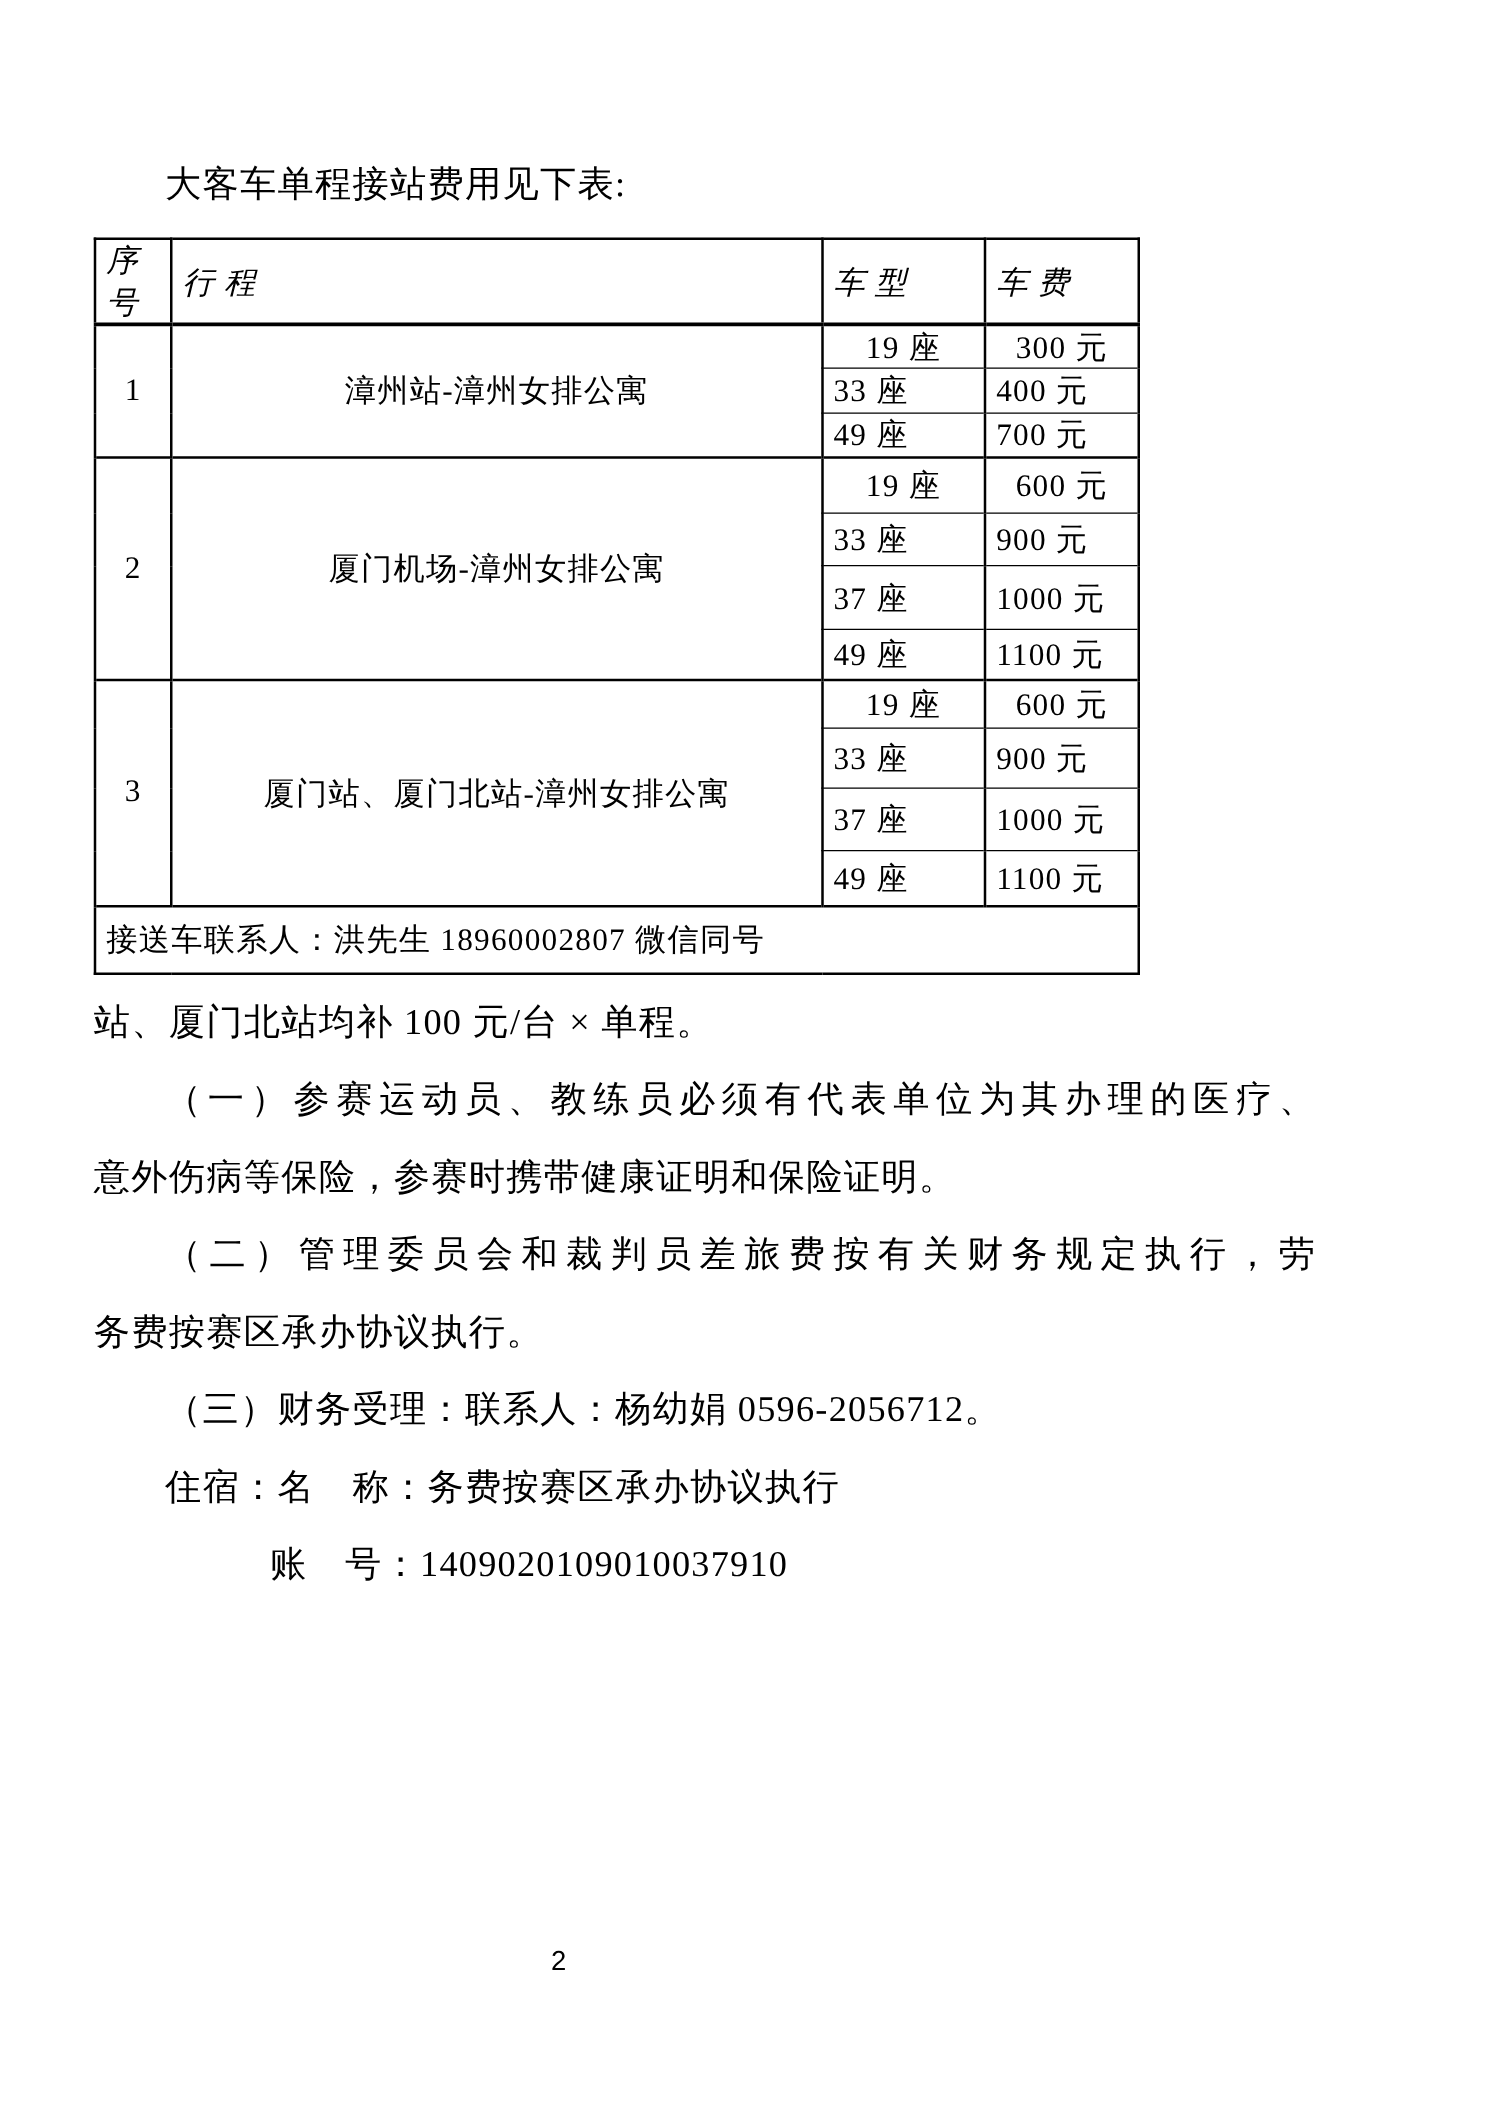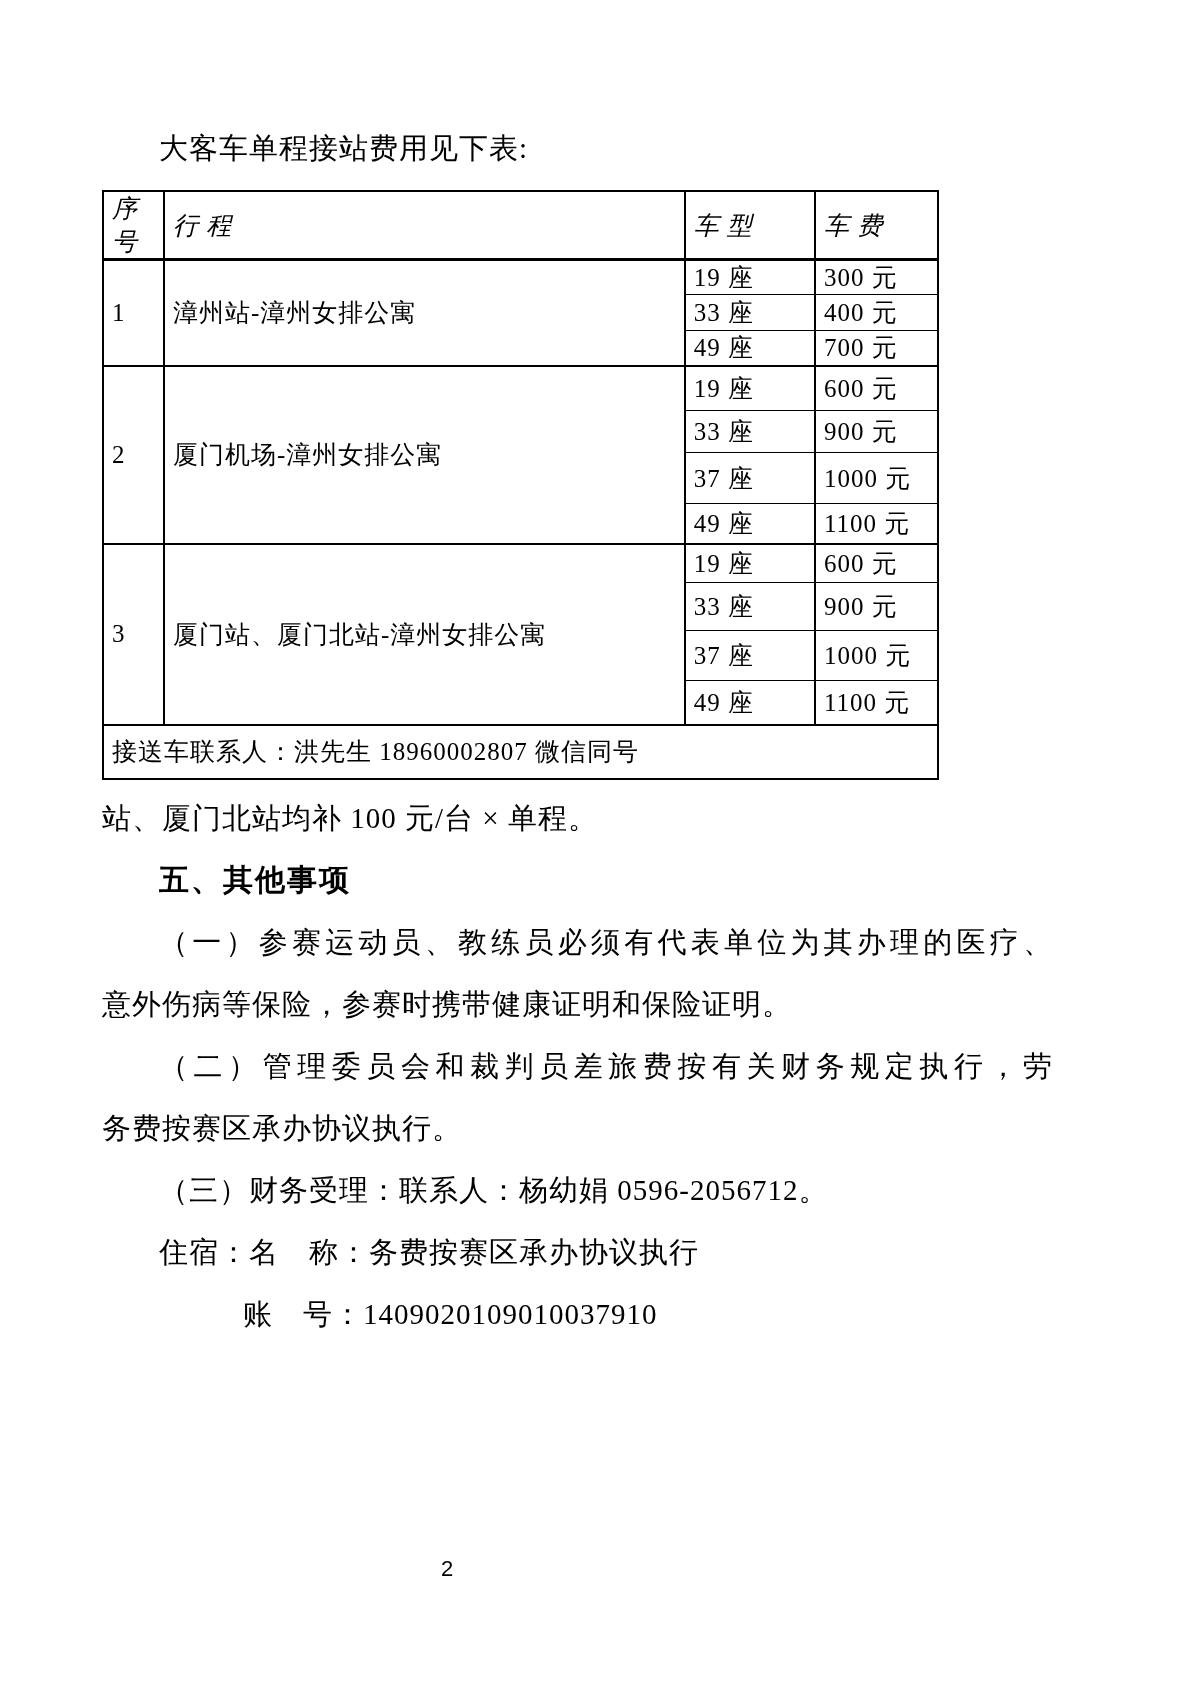--- a/index.html
+++ b/index.html
@@ -2,21 +2,21 @@
 <html><head>
 <meta charset="utf-8">
 <style>
   html,body{margin:0;padding:0;background:#ffffff;}
   .page{
     position:relative;
     width:1200px;height:1697px;
     background:#ffffff;color:#000;
     font-family:"Liberation Serif","DejaVu Serif",serif;
     box-sizing:border-box;
-    padding:117px 147px 0 102px;
+    padding:117px 147px 0 75px;
     overflow:hidden;
   }
   .line{
     font-size:29px;
     line-height:62px;
     letter-spacing:1px;
     white-space:normal;
   }
   .line.indent{ text-indent:57px; }
   .line.indent2{ padding-left:141px; }
@@ -41,21 +41,21 @@
     border-bottom:1px solid #000;
     font-weight:normal;
     font-size:25px;
     letter-spacing:1px;
     padding:0 8px;
     text-align:left;
     vertical-align:middle;
     overflow:hidden;
   }
   table.fare th{ border-bottom:3px solid #000; border-top:2px solid #000; }
-  table.fare tr.group-start td{ border-top:2px solid #000; }
+  table.fare tr.group-start td{ border-top:2px solid #000;text-align:center; }
   table.fare tr.table-footer td{ border-top:2px solid #000; border-bottom:2px solid #000; }
   .col-no{ width:60px; }
   .col-route{ width:512px; }
   .col-type{ width:128px; }
   .col-price{ width:121px; }
   .paragraphs{ margin-top:7px; }
   .pagenum{
     position:absolute;
     left:-153px; top:1556px;
     width:1200px;
@@ -139,21 +139,20 @@
           <td class="col-price">1100 元</td>
         </tr>
         <tr class="table-footer" style="height: 54px;">
           <td colspan="4">接送车联系人：洪先生 18960002807 微信同号</td>
         </tr>
       </tbody>
   </table>
 
   <div class="paragraphs">
       <div class="line">站、厦门北站均补 100 元/台 × 单程。</div>
-      <div class="line indent heading">五、其他事项</div>
       <div class="line indent fill">（一）参赛运动员、教练员必须有代表单位为其办理的医疗、</div>
       <div class="line">意外伤病等保险，参赛时携带健康证明和保险证明。</div>
       <div class="line indent fill">（二）管理委员会和裁判员差旅费按有关财务规定执行，劳</div>
       <div class="line">务费按赛区承办协议执行。</div>
       <div class="line indent">（三）财务受理：联系人：杨幼娟 0596-2056712。</div>
       <div class="line indent">住宿：名　称：务费按赛区承办协议执行</div>
       <div class="line indent2">账　号：1409020109010037910</div>
     </div>
 
   <div class="pagenum">2</div>

